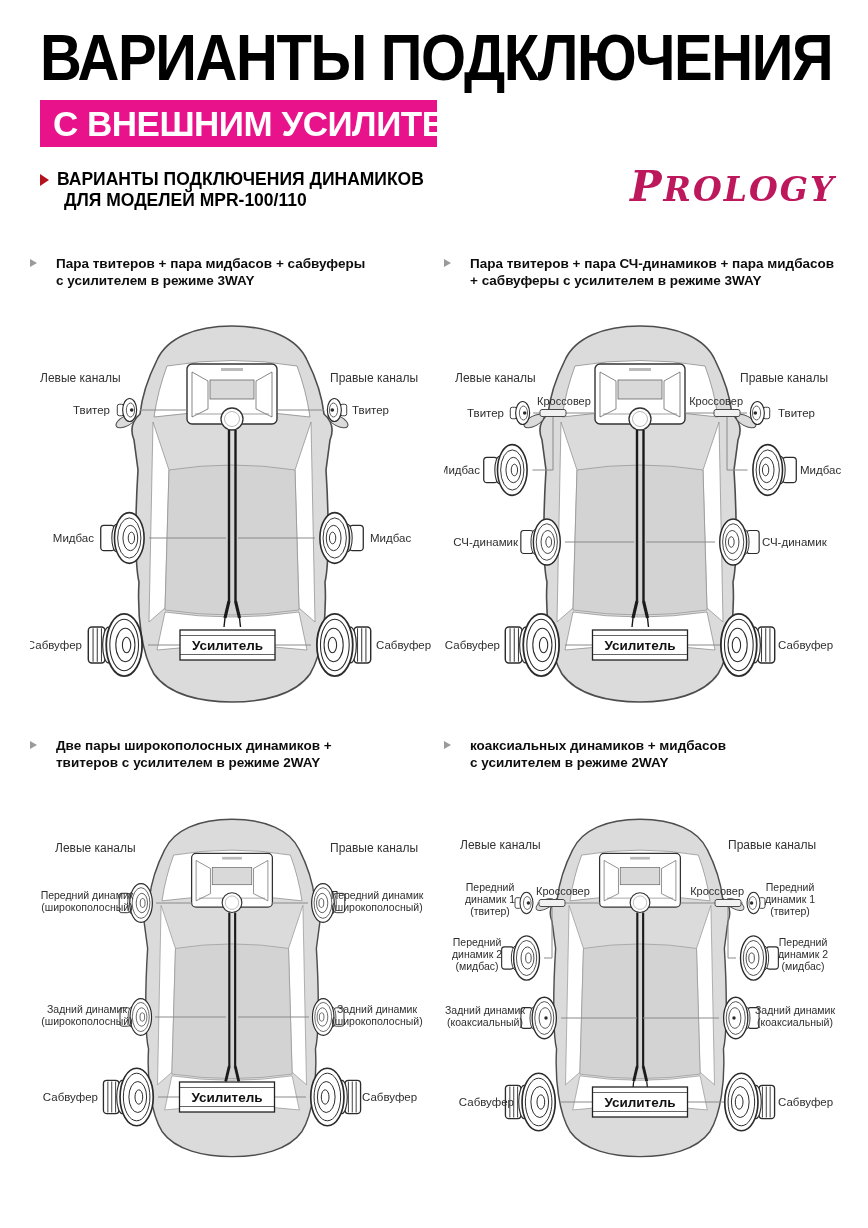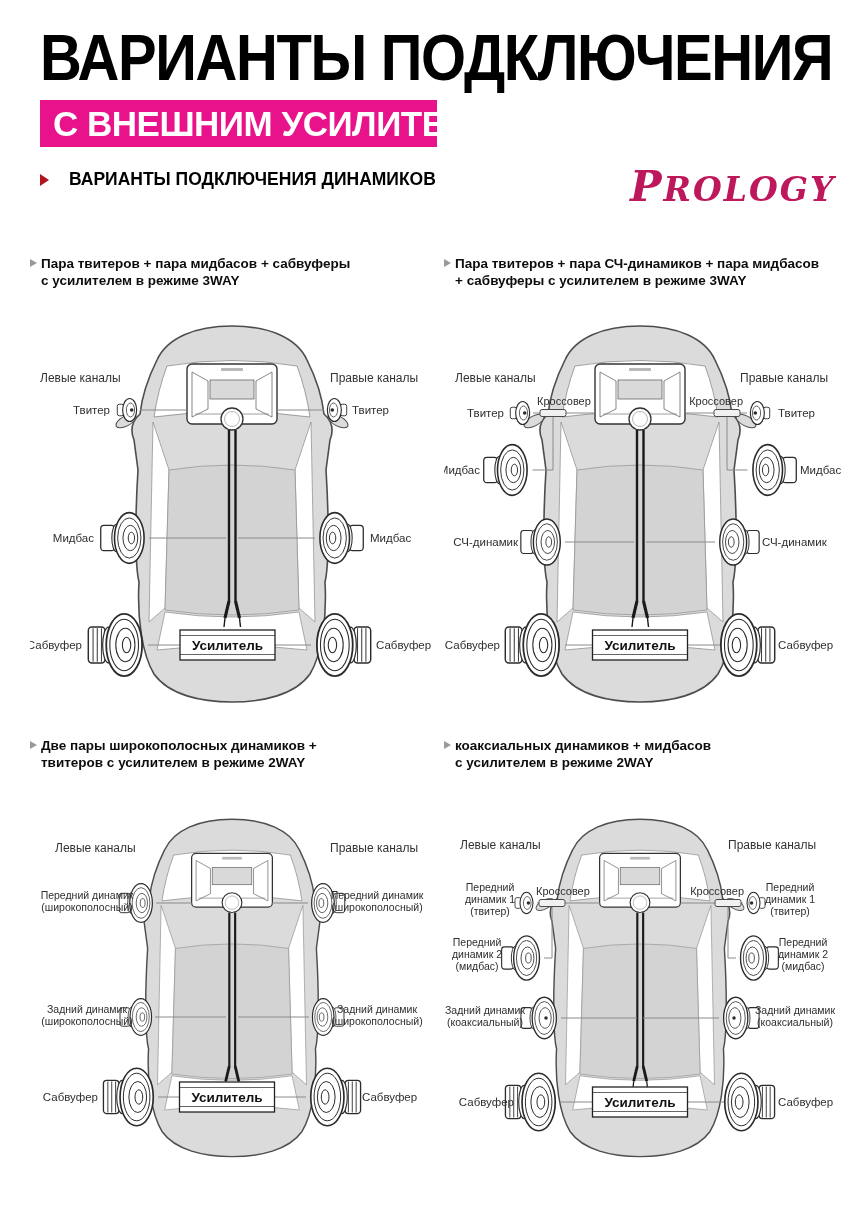--- a/index.html
+++ b/index.html
@@ -7,31 +7,31 @@
        font-family:"Liberation Sans",sans-serif;overflow:hidden}
   .abs{position:absolute}
 
   #main-title{left:40px;top:20px;font-size:63px;font-weight:bold;color:#000;
     letter-spacing:-1.5px;white-space:nowrap;transform:scale(.92,1.04);transform-origin:0 0}
 
   #banner{left:40px;top:100px;width:397px;height:47px;background:#E8138A;color:#fff;
     font-size:35px;font-weight:bold;line-height:47px;padding-left:13px;box-sizing:border-box;
     white-space:nowrap;letter-spacing:-.5px}
 
-  #section{left:40px;top:169px;display:flex;gap:20px}
+  #section{left:40px;top:169px;display:flex;gap:8px}
   .red-tri{flex:none;width:0;height:0;border-left:9px solid #B3121F;
     border-top:6px solid transparent;border-bottom:6px solid transparent;margin-top:5px}
   #section .lines{font-size:17.5px;font-weight:bold;line-height:21px;color:#000;white-space:nowrap}
   #section .l2{padding-left:7px}
 
   #brand{left:630px;top:162px;font-family:"DejaVu Serif",serif;font-style:italic;
     font-weight:bold;font-size:33px;letter-spacing:2px;color:#be185d;white-space:nowrap}
   #brand::first-letter{font-size:42px}
 
-  .dtitle{display:flex;gap:4px;font-size:13.5px;font-weight:bold;line-height:16.5px;
+  .dtitle{display:flex;gap:19px;font-size:13.5px;font-weight:bold;line-height:16.5px;
     color:#0d0d0d;white-space:nowrap}
   .gray-tri{flex:none;width:0;height:0;border-left:7px solid #9a9a9a;
     border-top:4.5px solid transparent;border-bottom:4.5px solid transparent;margin-top:3px}
 
   svg text{font-family:"Liberation Sans",sans-serif;fill:#2e2e2e}
   .lbl{font-size:11.5px}
   .lbl10{font-size:10.5px}
   .chan{font-size:12px;fill:#333}
   .xlbl{font-size:11px}
   .ampt{font-size:13.5px;font-weight:bold;fill:#111}
@@ -110,20 +110,21 @@
 </svg>
 
 <div class="abs" id="main-title">ВАРИАНТЫ ПОДКЛЮЧЕНИЯ</div>
 
 <div class="abs" id="banner" style="background-color: rgb(232, 19, 138);">С ВНЕШНИМ УСИЛИТЕЛЕМ</div>
 
 <div class="abs" id="section">
   <span class="red-tri"></span>
   <div class="lines">
     <div>ВАРИАНТЫ ПОДКЛЮЧЕНИЯ ДИНАМИКОВ</div>
+    <div class="l2">ДЛЯ МОДЕЛЕЙ MPR-100/110</div>
   </div>
 </div>
 
 <div class="abs" id="brand">PROLOGY</div>
 
 <div class="abs dtitle" style="left:30px;top:256px;width:404px">
   <span class="gray-tri"></span>
   <div>
     <div>Пара твитеров + пара мидбасов + сабвуферы</div>
     <div>с усилителем в режиме 3WAY</div>

